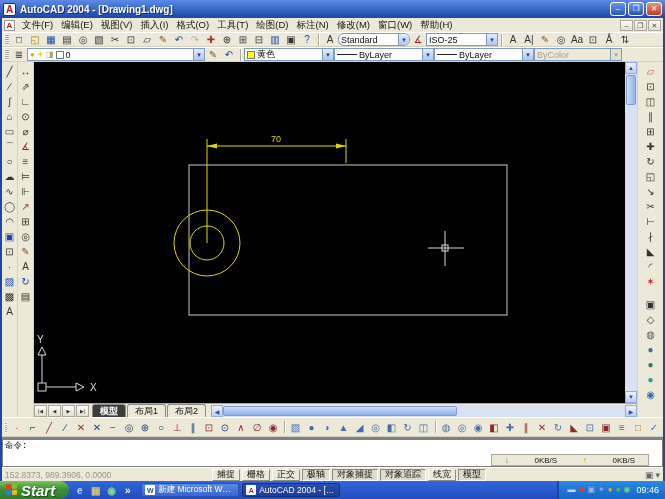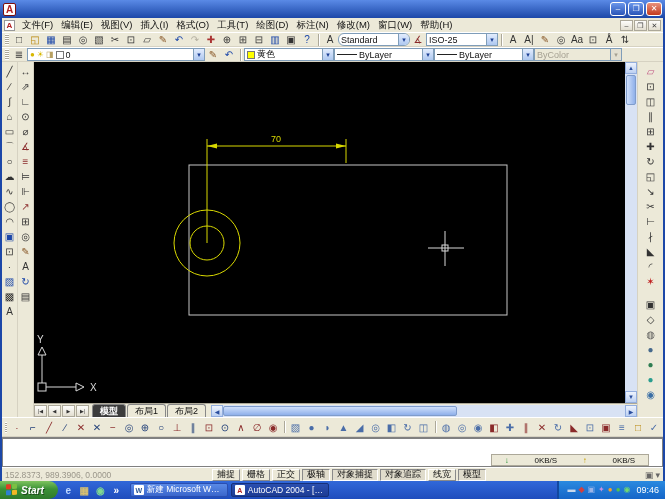--- a/index.html
+++ b/index.html
@@ -95,21 +95,21 @@
   .coords{width:205px;color:#9a968a;font-size:8.5px;white-space:nowrap;overflow:hidden;}
   .stbtn{height:12px;padding:0 4px;font-size:9px;display:flex;align-items:center;border:1px solid;
     border-color:#fff #8a8a8a #8a8a8a #fff;background:var(--chrome);white-space:nowrap;}
   .stbtn.on{border-color:#8a8a8a #fff #fff #8a8a8a;background:#e0dccc;}
   .stspacer{flex:1;}
   .stray{display:flex;align-items:center;gap:2px;color:#666;}
   
   .taskbar{height:18px;display:flex;align-items:center;background:linear-gradient(var(--taskbar-top),var(--taskbar-bottom));}
   .start{height:18px;display:flex;align-items:center;gap:3px;padding:0 14px 0 6px;
     background:linear-gradient(#7ec45e,#3b9136 45%,#2f7a2b);border-radius:0 9px 9px 0;
-    color:#fff;font-style:italic;font-weight:bold;font-size:10px;text-shadow:1px 1px #1d4a1b;}
+    color:#fff;font-style:italic;font-weight:bold;font-size:15px;text-shadow:1px 1px #1d4a1b;}
   .flag{width:12px;height:12px;display:grid;grid-template-columns:5px 5px;grid-template-rows:5px 5px;gap:1px;transform:skewY(-4deg);}
   .flag i{border-radius:1px;}
   .flag i:nth-child(1){background:#e23c24;}.flag i:nth-child(2){background:#7bc043;}
   .flag i:nth-child(3){background:#2e7fd1;}.flag i:nth-child(4){background:#f2b824;}
   .ql{width:15px;height:14px;display:flex;align-items:center;justify-content:center;font-size:10px;
     font-weight:bold;color:#fff;}
   .qlwrap{display:flex;align-items:center;margin:0 3px;gap:1px;}
   .task{width:98px;height:14px;margin-left:3px;display:flex;align-items:center;gap:3px;padding:0 3px;
     border-radius:2px;background:linear-gradient(#5a8ae6,#3a66cc);border:1px solid #2a4eb0;color:#fff;
     font-size:8.5px;white-space:nowrap;overflow:hidden;}
@@ -131,20 +131,21 @@
   .ucs-label{fill:var(--crosshair);font-size:10px;}
   .dimtext{fill:var(--geom-yellow);font-size:9px;}
 </style>
 </head>
 <body>
 
 <div class="app">
 
   <div class="titlebar">
     <span class="app-icon">A</span>
+    <span class="title">AutoCAD 2004 - [Drawing1.dwg]</span>
     <span class="winbtns">
       <span class="wbtn">–</span>
       <span class="wbtn">❐</span>
       <span class="wbtn close">✕</span>
     </span>
   </div>
 
   <div class="frame">
 
     <div class="menubar">
@@ -447,20 +448,21 @@
           <span class="tbi" style="color: rgb(138, 42, 42);">◣</span>
           <span class="tbi" style="color: rgb(74, 109, 168);">⊡</span>
           <span class="tbi" style="color: rgb(138, 42, 42);">▣</span>
           <span class="tbi" style="color: rgb(74, 109, 168);">≡</span>
           <span class="tbi" style="color: rgb(184, 134, 11);">□</span>
           <span class="tbi" style="color: rgb(74, 109, 168);">✓</span>
         </span>
     </div>
 
     <div class="cmd">
+      <div class="cmdprompt">命令:</div>
       <div class="netmeter">
         <span class="dn">↓</span>
         <span>0KB/S</span>
         <span class="up">↑</span>
         <span>0KB/S</span>
       </div>
     </div>
 
     <div class="statusbar">
       <span class="coords">152.8373, 989.3906, 0.0000</span>

